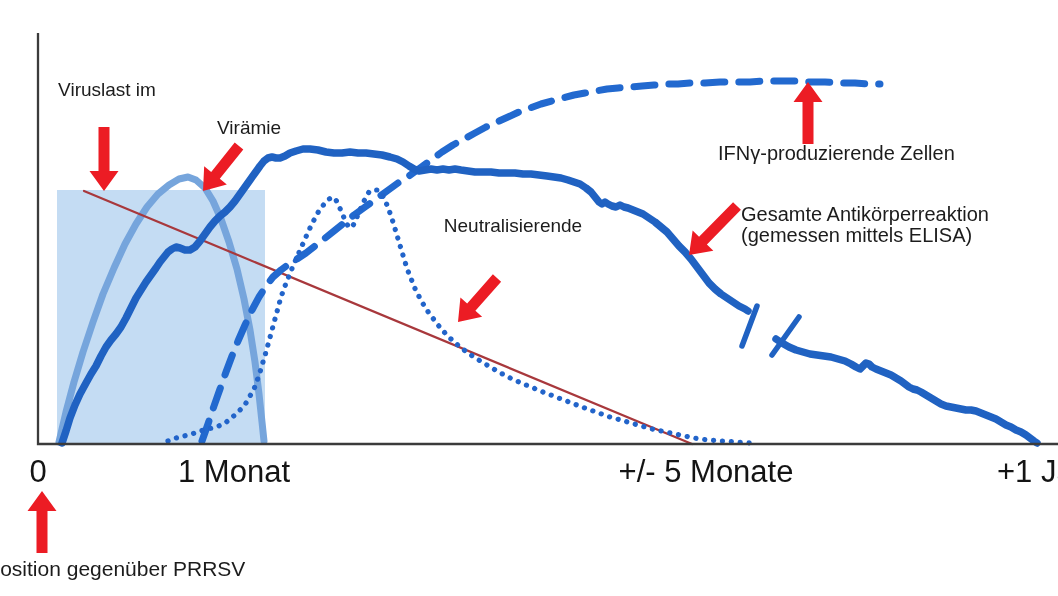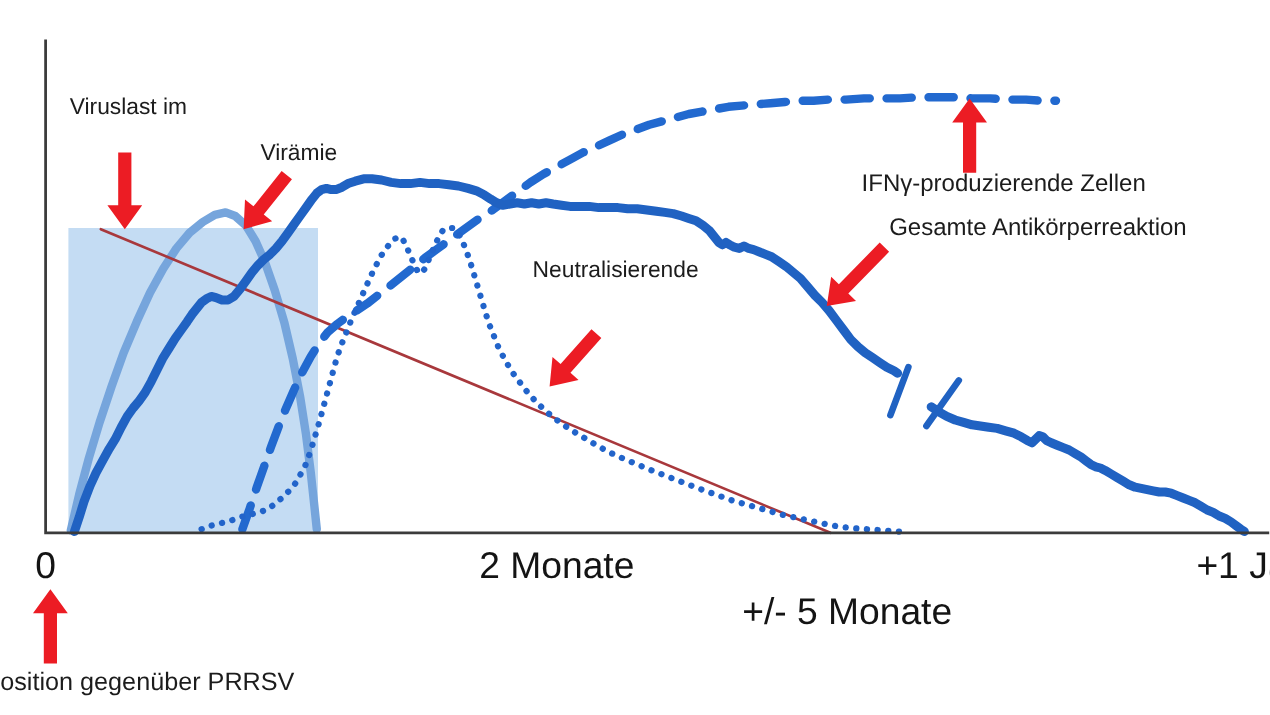--- a/index.html
+++ b/index.html
@@ -9,27 +9,27 @@
   }
   .stage svg{position:absolute;left:0;top:0;}
   .lbl{position:absolute;white-space:nowrap;line-height:1.08;}
   .lbl.center{text-align:center;white-space:normal;}
   .sz19{font-size:19px;}
   .sz20{font-size:20px;}
   .lbl-viruslast{left:41px;top:80px;width:132px;}
   .lbl-viraemie{left:217px;top:118px;}
   .lbl-neutral{left:422px;top:216px;width:182px;}
   .lbl-ifn{left:678px;top:143px;margin-left:40px;}
-  .lbl-gesamte{left:741px;top:180px;line-height:1.05;}
+  .lbl-gesamte{left:741px;top:204px;line-height:1.05;}
   .lbl-exposition{left:-36px;top:558px;font-size:21px;}
   .tick{position:absolute;top:454px;font-size:31px;color:#141414;transform:translateX(-50%);white-space:nowrap;}
   .tick.t0{left:38px;}
   .tick.t1{left:234px;}
   .tick.t2{left:464px;}
-  .tick.t3{left:706px;margin-top:38px;}
+  .tick.t3{left:706px;}
   .tick.t4{left:997px;transform:none;}
 </style>
 </head>
 <body>
 
 <div class="stage">
 
   <svg id="plot" width="1058" height="596" viewBox="0 0 1058 596">
       <rect x="57" y="190" width="208" height="254" fill="#c4dcf3"></rect>
       <polyline points="59,442 66,412 74,382 83,352 93,322 103,294 114,268 125,244 136,224 147,207 158,194 169,185 179,179 188,177 196,180 205,188 213,201 221,219 229,242 237,269 244,299 250,330 255,362 259,394 262,422 264,441" fill="none" stroke="#76a5dc" stroke-width="7" stroke-linecap="round" stroke-linejoin="round"></polyline>
@@ -56,22 +56,23 @@
   <div class="lbl sz19 lbl-viraemie">Virämie</div>
 
   <div class="lbl center sz19 lbl-neutral">
     <div>Neutralisierende</div>
   </div>
 
   <div class="lbl sz20 lbl-ifn">IFNγ-produzierende Zellen</div>
 
   <div class="lbl sz20 lbl-gesamte">
     <div>Gesamte Antikörperreaktion</div>
+    <div>(gemessen mittels ELISA)</div>
   </div>
 
   <div class="lbl lbl-exposition">Exposition gegenüber PRRSV</div>
 
   <span class="tick t0">0</span>
-  <span class="tick t2">2 Monate</span>
+  <span class="tick t1">1 Monat</span>
   <span class="tick t3">+/- 5 Monate</span>
   <span class="tick t4">+1 Jahr</span>
 
 </div>
 
 </body></html>

